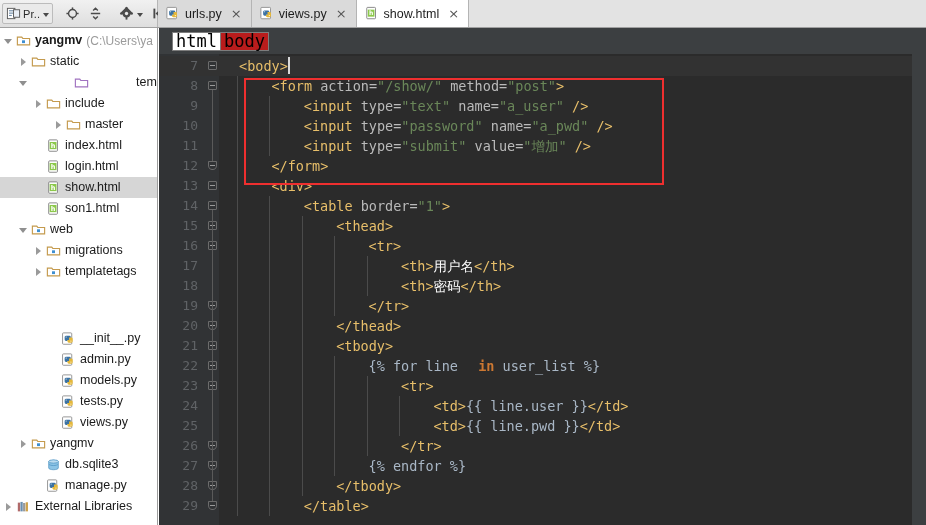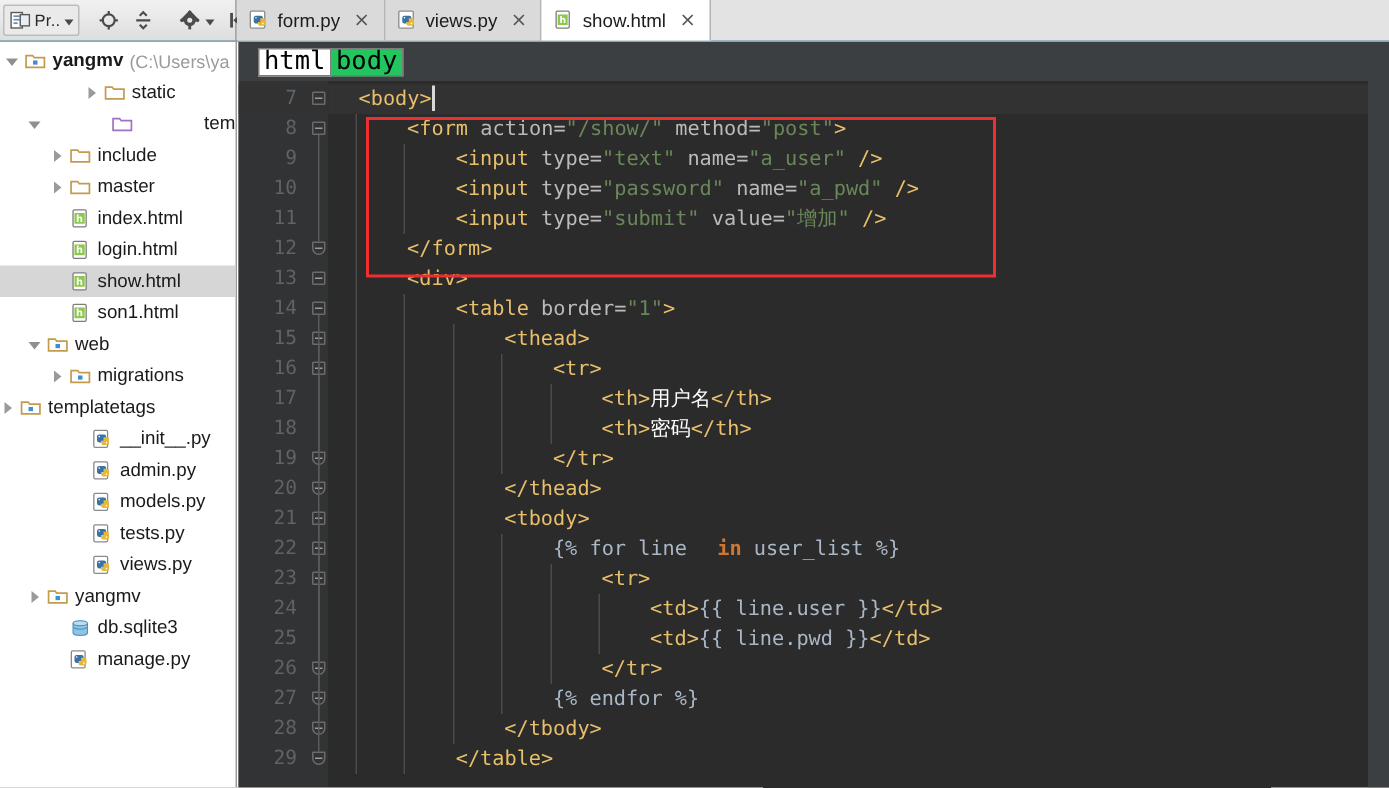--- a/index.html
+++ b/index.html
@@ -9,21 +9,21 @@
     background: #ffffff;
     font-family: "Liberation Sans", sans-serif;
     font-size: 12px;
     -webkit-font-smoothing: antialiased;
   }
   .app { position: relative; width: 926px; height: 525px; }
 
   
   .topbar {
     position: absolute; left: 0; top: 0; width: 926px; height: 28px;
-    background: #0369a1;
+    background: #7dd3fc;
     border-bottom: 1px solid #a0a0a0;
     display: flex; align-items: stretch;
   }
   .tb-left {
     width: 158px; height: 100%;
     background: linear-gradient(#f1f1f1, #dedede);
     display: flex; align-items: center; padding: 0 2px;
     border-right: 1px solid #b6b6b6;
   }
   .tb-btn {
@@ -95,21 +95,21 @@
   }
   .breadcrumb {
     height: 26px; background: #3c3f41; display: flex; align-items: center;
     padding-left: 13px; gap: 0px;
   }
   .crumb {
     font-family: "DejaVu Sans Mono", monospace; font-size: 17px;
     padding: 1px 3px; line-height: 15px;
   }
   .crumb.c1 { background: #ffffff; color: #000; border: 1px solid #7d7d7d; }
-  .crumb.c2 { background: #22c55e; color: #000; border: 1px solid #7d7d7d;
+  .crumb.c2 { background: #b91c1c; color: #000; border: 1px solid #7d7d7d;
               border-left: none; }
 
   .code-area { position: relative; height: 471px; }
 
   .gutter {
     position: absolute; left: 0; top: 0; width: 47px; height: 100%;
     background: #313335;
   }
   .fold {
     position: absolute; left: 47px; top: 0; width: 13px; height: 100%;
@@ -244,21 +244,21 @@
       <div class="tab">
         <span class="tab-icon">
           <svg viewBox="0 0 16 16" width="14" height="15">
             <rect x="1" y="1" width="11" height="13" rx="1" fill="#fff" stroke="#8a8a8a"></rect>
             <path d="M5 4.5h4a1.6 1.6 0 0 1 1.6 1.6v1.6a1.6 1.6 0 0 1-1.6 1.6H7v1.2H5.2a1.6 1.6 0 0 1-1.6-1.6V6.1A1.6 1.6 0 0 1 5 4.5z" fill="#3b72a3"></path>
             <path d="M8.6 6.4h2.4a1.6 1.6 0 0 1 1.6 1.6v2.6a1.6 1.6 0 0 1-1.6 1.6H8.4a1.6 1.6 0 0 1-1.6-1.6V9.3h1.8z" fill="#e5b83a"></path>
             <circle cx="5.3" cy="6.1" r="0.6" fill="#fff"></circle>
             <circle cx="10.6" cy="10.4" r="0.6" fill="#fff"></circle>
           </svg>
         </span>
-        <span>form.py</span>
+        <span>urls.py</span>
         <span class="tclose">×</span>
       </div>
 
       <div class="tab">
         <span class="tab-icon">
           <svg viewBox="0 0 16 16" width="14" height="15">
             <rect x="1" y="1" width="11" height="13" rx="1" fill="#fff" stroke="#8a8a8a"></rect>
             <path d="M5 4.5h4a1.6 1.6 0 0 1 1.6 1.6v1.6a1.6 1.6 0 0 1-1.6 1.6H7v1.2H5.2a1.6 1.6 0 0 1-1.6-1.6V6.1A1.6 1.6 0 0 1 5 4.5z" fill="#3b72a3"></path>
             <path d="M8.6 6.4h2.4a1.6 1.6 0 0 1 1.6 1.6v2.6a1.6 1.6 0 0 1-1.6 1.6H8.4a1.6 1.6 0 0 1-1.6-1.6V9.3h1.8z" fill="#e5b83a"></path>
             <circle cx="5.3" cy="6.1" r="0.6" fill="#fff"></circle>
@@ -286,42 +286,42 @@
   <div class="sidebar" id="sidebar">
       <div class="row" style="padding-left: 3px;">
         <span class="arrow open"></span>
         <span class="ficon"><svg viewBox="0 0 16 16" width="15" height="14">
             <path d="M1 3.5h5l1.2 1.6H15v7.4H1z" fill="#fff" stroke="#c49a4d" stroke-width="1.3"></path>
             <rect x="6.3" y="7.2" width="3.4" height="3.2" fill="#3e8fd0"></rect>
           </svg></span>
         <span class="rlabel bold">yangmv</span>
         <span class="rpath">(C:\Users\ya</span>
       </div>
-      <div class="row" style="padding-left: 18px; justify-content: center;">
+      <div class="row" style="padding-left: 18px;">
         <span class="arrow closed"></span>
         <span class="ficon"><svg viewBox="0 0 16 16" width="15" height="14">
             <path d="M1 3.5h5l1.2 1.6H15v7.4H1z" fill="#fff" stroke="#c49a4d" stroke-width="1.3"></path>
           </svg></span>
         <span class="rlabel">static</span>
       </div>
       <div class="row" style="padding-left: 18px; gap: 43px;">
         <span class="arrow open"></span>
         <span class="ficon"><svg viewBox="0 0 16 16" width="15" height="14">
             <path d="M1 3.5h5l1.2 1.6H15v7.4H1z" fill="#fff" stroke="#a072c0" stroke-width="1.3"></path>
           </svg></span>
         <span class="rlabel">templates</span>
       </div>
       <div class="row" style="padding-left: 33px;">
         <span class="arrow closed"></span>
         <span class="ficon"><svg viewBox="0 0 16 16" width="15" height="14">
             <path d="M1 3.5h5l1.2 1.6H15v7.4H1z" fill="#fff" stroke="#c49a4d" stroke-width="1.3"></path>
           </svg></span>
         <span class="rlabel">include</span>
       </div>
-      <div class="row" style="padding-left: 33px;">
+      <div class="row" style="padding-left: 33px; margin-left: 20px;">
         <span class="arrow closed"></span>
         <span class="ficon"><svg viewBox="0 0 16 16" width="15" height="14">
             <path d="M1 3.5h5l1.2 1.6H15v7.4H1z" fill="#fff" stroke="#c49a4d" stroke-width="1.3"></path>
           </svg></span>
         <span class="rlabel">master</span>
       </div>
       <div class="row" style="padding-left: 33px;">
         <span class="arrow "></span>
         <span class="ficon"><svg viewBox="0 0 16 16" width="15" height="14">
             <rect x="2.5" y="1" width="10" height="13" rx="1" fill="#fff" stroke="#7d7d7d"></rect>
@@ -366,29 +366,29 @@
         <span class="rlabel">web</span>
       </div>
       <div class="row" style="padding-left: 33px;">
         <span class="arrow closed"></span>
         <span class="ficon"><svg viewBox="0 0 16 16" width="15" height="14">
             <path d="M1 3.5h5l1.2 1.6H15v7.4H1z" fill="#fff" stroke="#c49a4d" stroke-width="1.3"></path>
             <rect x="6.3" y="7.2" width="3.4" height="3.2" fill="#3e8fd0"></rect>
           </svg></span>
         <span class="rlabel">migrations</span>
       </div>
-      <div class="row" style="">
+      <div class="row" style="padding-left: 33px;">
         <span class="arrow closed"></span>
         <span class="ficon"><svg viewBox="0 0 16 16" width="15" height="14">
             <path d="M1 3.5h5l1.2 1.6H15v7.4H1z" fill="#fff" stroke="#c49a4d" stroke-width="1.3"></path>
             <rect x="6.3" y="7.2" width="3.4" height="3.2" fill="#3e8fd0"></rect>
           </svg></span>
         <span class="rlabel">templatetags</span>
       </div>
-      <div class="row" style="padding-left: 48px;">
+      <div class="row" style="padding-left: 48px; margin-top: 46px;">
         <span class="arrow "></span>
         <span class="ficon"><svg viewBox="0 0 16 16" width="15" height="14">
             <rect x="1.2" y="1" width="10.5" height="13" rx="1" fill="#fff" stroke="#8a8a8a"></rect>
             <path d="M5 4.2h4a1.6 1.6 0 0 1 1.6 1.6v1.6a1.6 1.6 0 0 1-1.6 1.6H7v1.2H5.2a1.6 1.6 0 0 1-1.6-1.6V5.8A1.6 1.6 0 0 1 5 4.2z" fill="#3b72a3"></path>
             <path d="M8.6 6.2h2.6a1.6 1.6 0 0 1 1.6 1.6v2.8a1.6 1.6 0 0 1-1.6 1.6H8.4a1.6 1.6 0 0 1-1.6-1.6V9.2h1.8z" fill="#e5b83a"></path>
             <circle cx="5.3" cy="5.8" r="0.6" fill="#fff"></circle>
             <circle cx="10.8" cy="10.4" r="0.6" fill="#fff"></circle>
           </svg></span>
         <span class="rlabel">__init__.py</span>
       </div>
@@ -457,20 +457,30 @@
       <div class="row" style="padding-left: 33px;">
         <span class="arrow "></span>
         <span class="ficon"><svg viewBox="0 0 16 16" width="15" height="14">
             <rect x="1.2" y="1" width="10.5" height="13" rx="1" fill="#fff" stroke="#8a8a8a"></rect>
             <path d="M5 4.2h4a1.6 1.6 0 0 1 1.6 1.6v1.6a1.6 1.6 0 0 1-1.6 1.6H7v1.2H5.2a1.6 1.6 0 0 1-1.6-1.6V5.8A1.6 1.6 0 0 1 5 4.2z" fill="#3b72a3"></path>
             <path d="M8.6 6.2h2.6a1.6 1.6 0 0 1 1.6 1.6v2.8a1.6 1.6 0 0 1-1.6 1.6H8.4a1.6 1.6 0 0 1-1.6-1.6V9.2h1.8z" fill="#e5b83a"></path>
             <circle cx="5.3" cy="5.8" r="0.6" fill="#fff"></circle>
             <circle cx="10.8" cy="10.4" r="0.6" fill="#fff"></circle>
           </svg></span>
         <span class="rlabel">manage.py</span>
+      </div>
+      <div class="row" style="padding-left: 3px;">
+        <span class="arrow closed"></span>
+        <span class="ficon"><svg viewBox="0 0 16 16" width="15" height="14">
+            <rect x="1.5" y="3" width="2.6" height="10" fill="#b06a6a"></rect>
+            <rect x="4.5" y="2.2" width="2.6" height="10.8" fill="#6a8fb0"></rect>
+            <rect x="7.5" y="3.4" width="2.6" height="9.6" fill="#9a9a9a"></rect>
+            <rect x="10.5" y="2.6" width="2.6" height="10.4" fill="#cfa24a"></rect>
+          </svg></span>
+        <span class="rlabel">External Libraries</span>
       </div>
     </div>
 
   <div class="editor">
 
     <div class="breadcrumb">
       <span class="crumb c1">html</span>
       <span class="crumb c2">body</span>
     </div>
 

